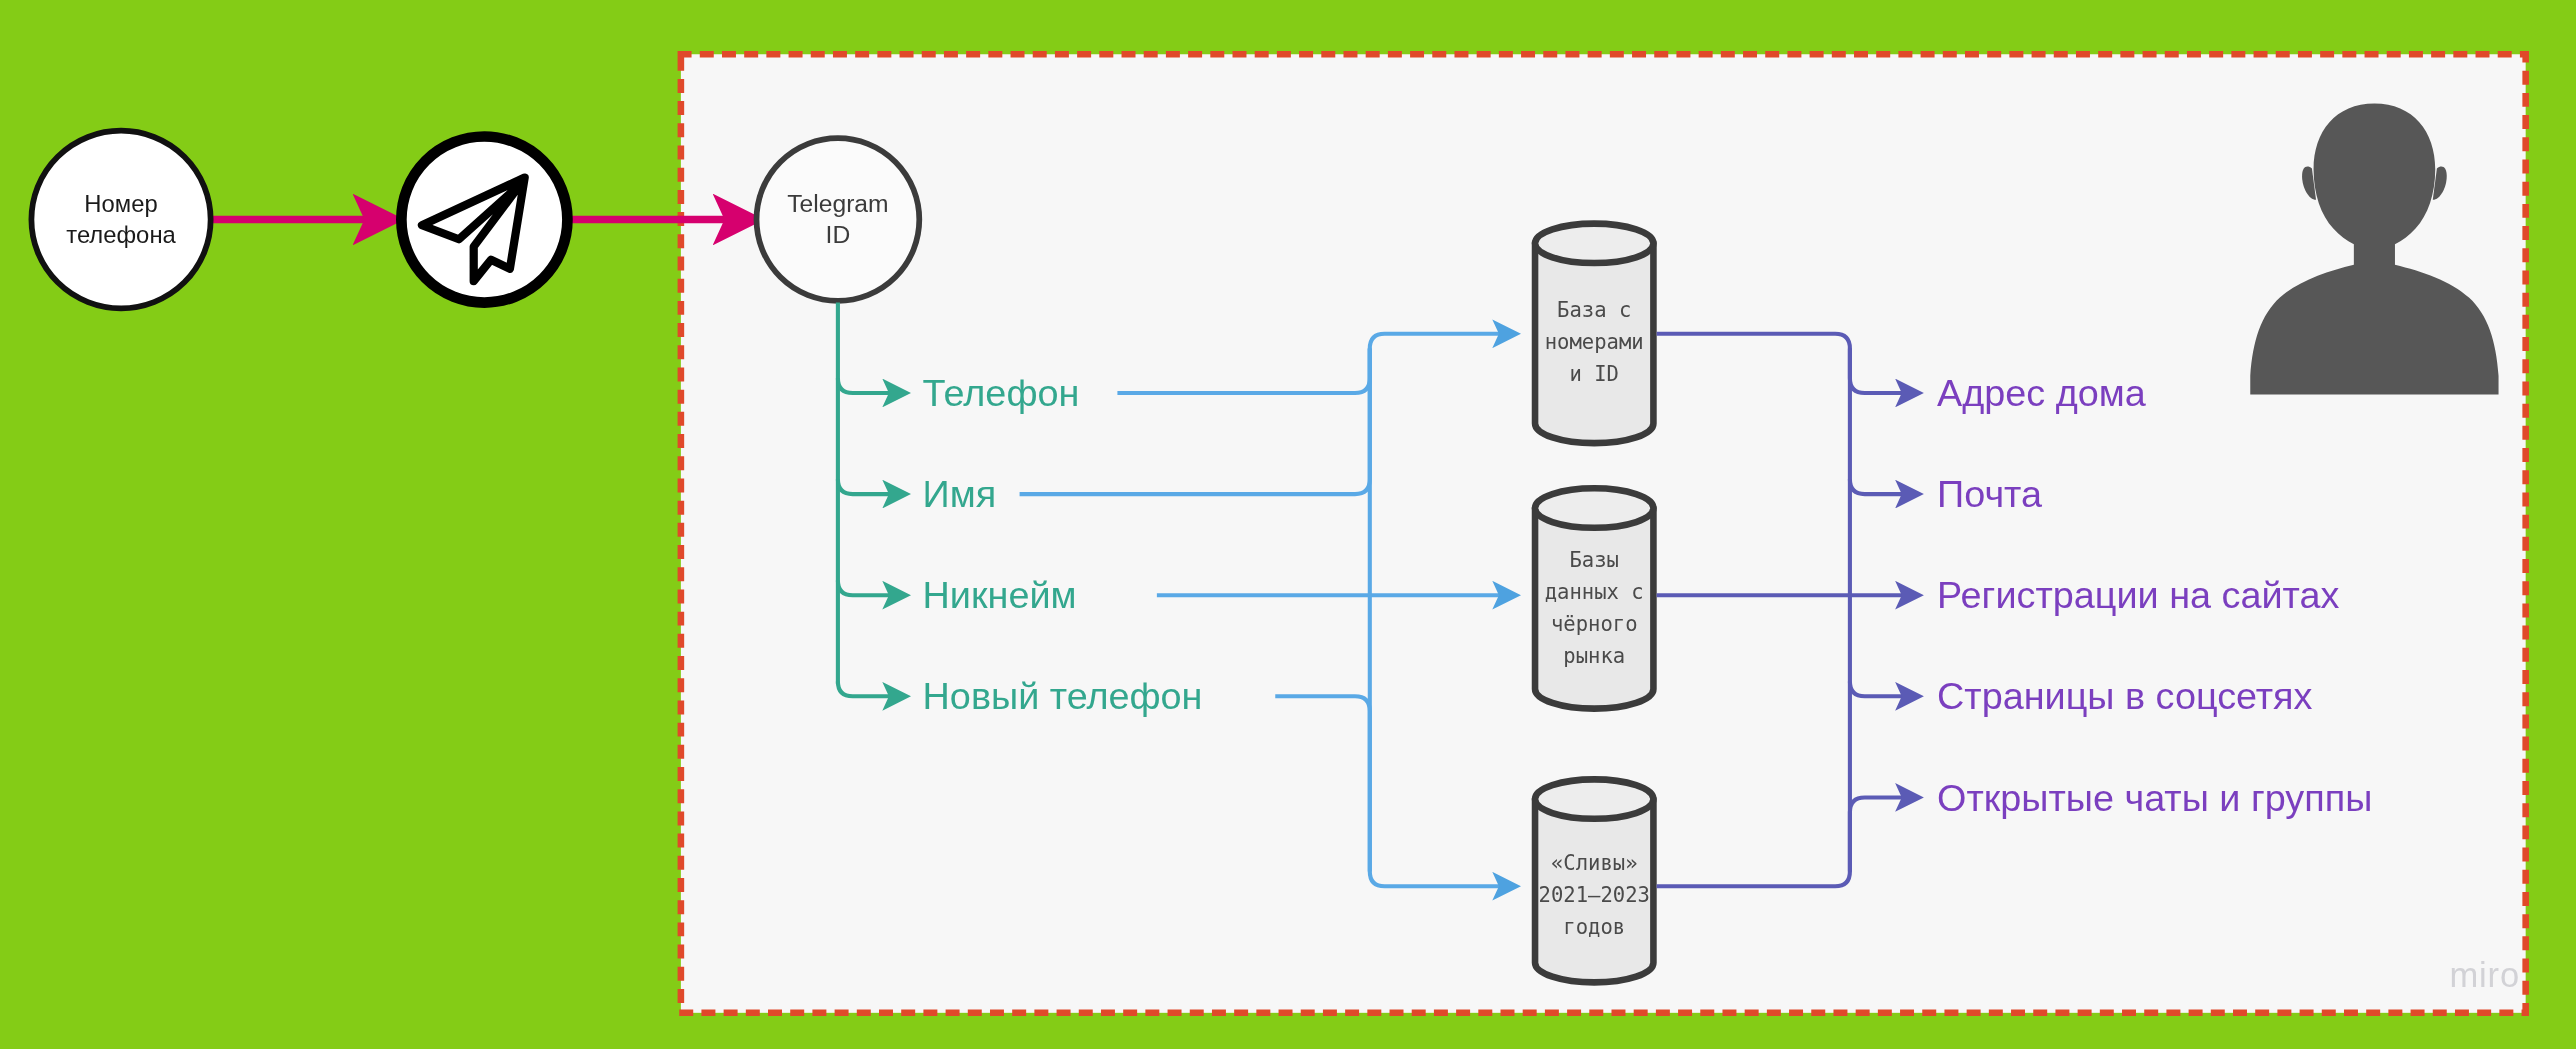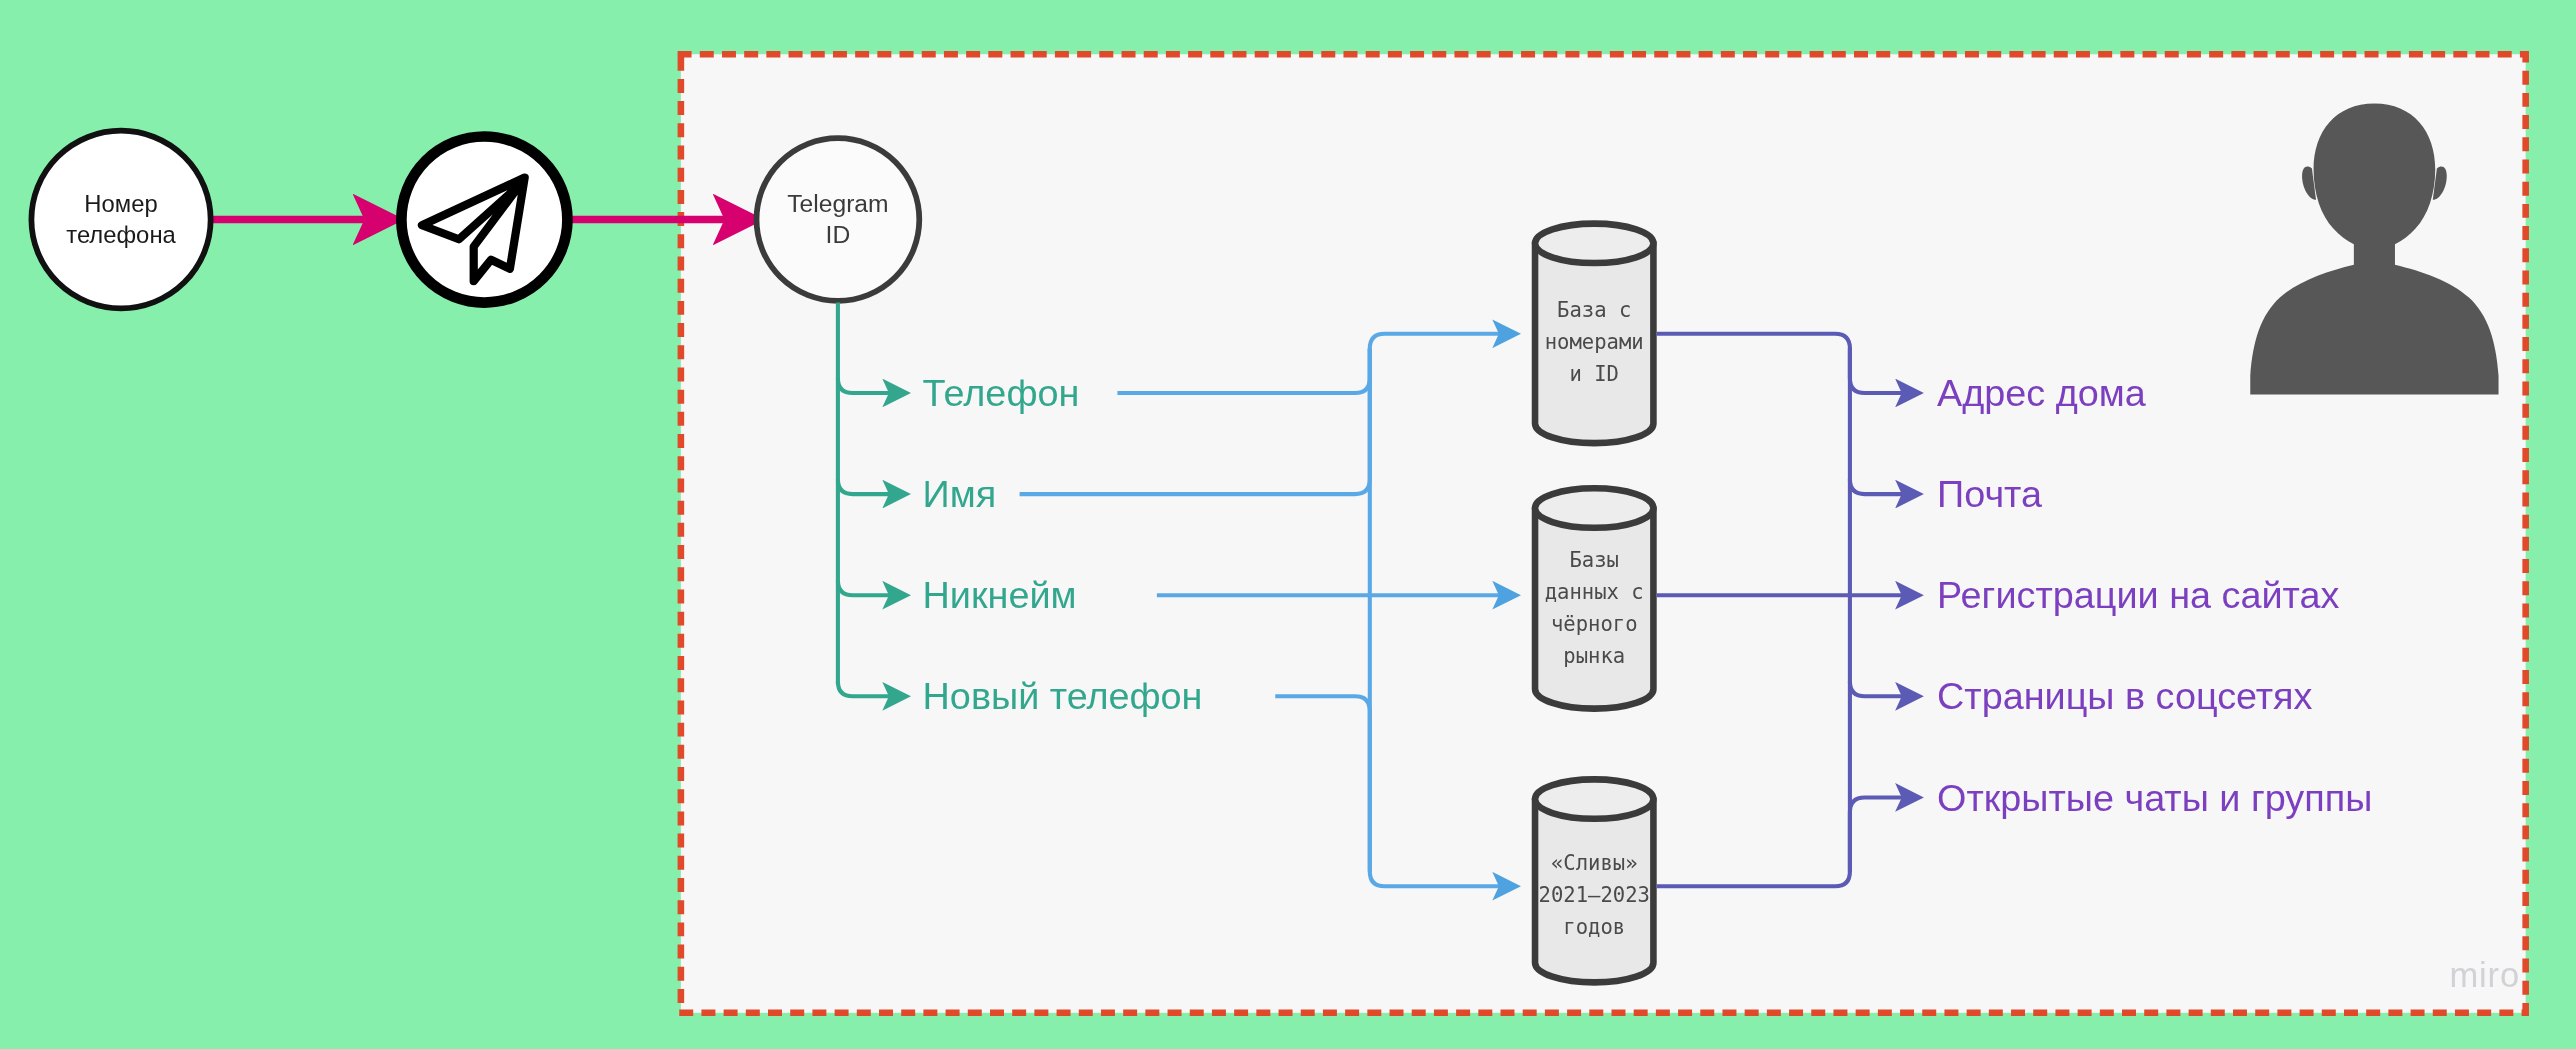--- a/index.html
+++ b/index.html
@@ -7,21 +7,21 @@
     padding: 0;
     background: #ffffff;
   }
   body {
     font-family: "Liberation Sans", sans-serif;
   }
   #canvas {
     position: relative;
     width: 2576px;
     height: 1049px;
-    background: #86efac;
+    background: #84cc16;
     overflow: hidden;
   }
   #diagram-svg {
     position: absolute;
     left: 0;
     top: 0;
     width: 2576px;
     height: 1049px;
   }
   .node-label {

